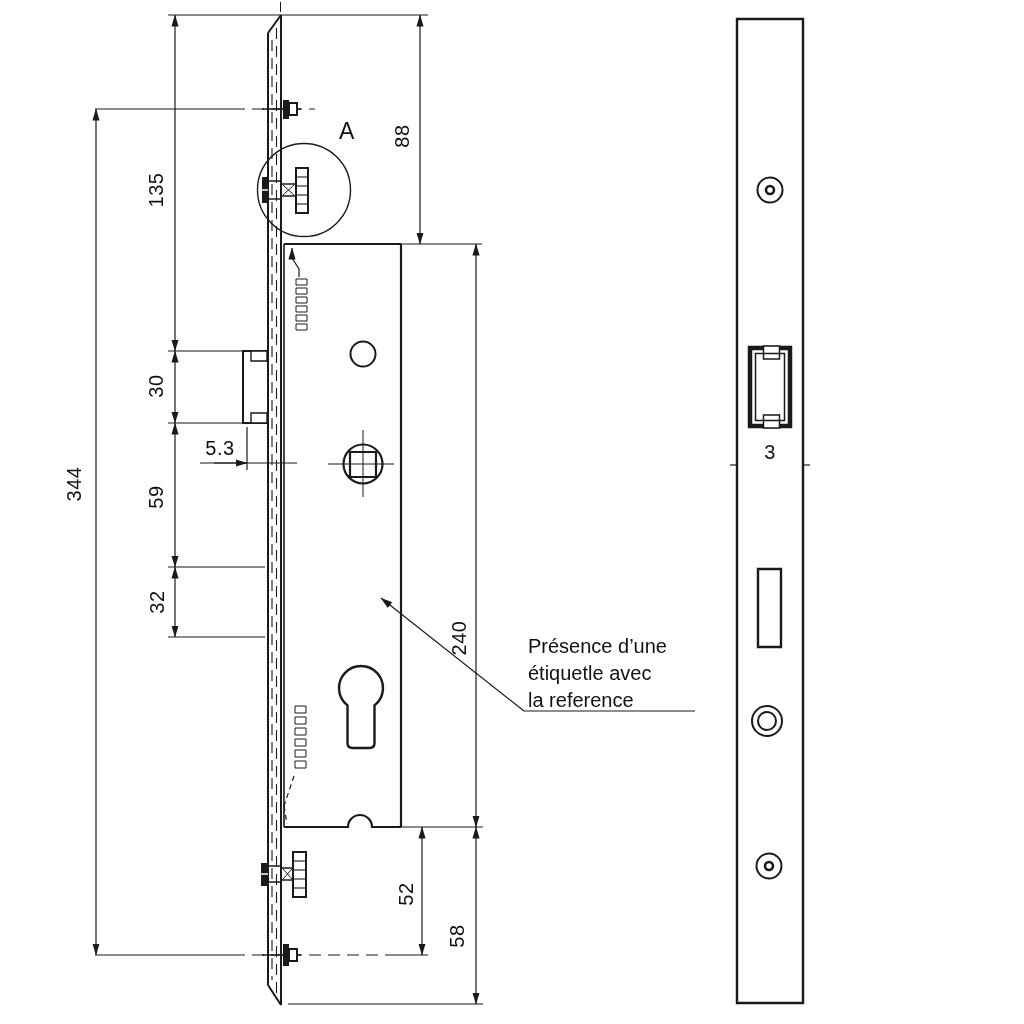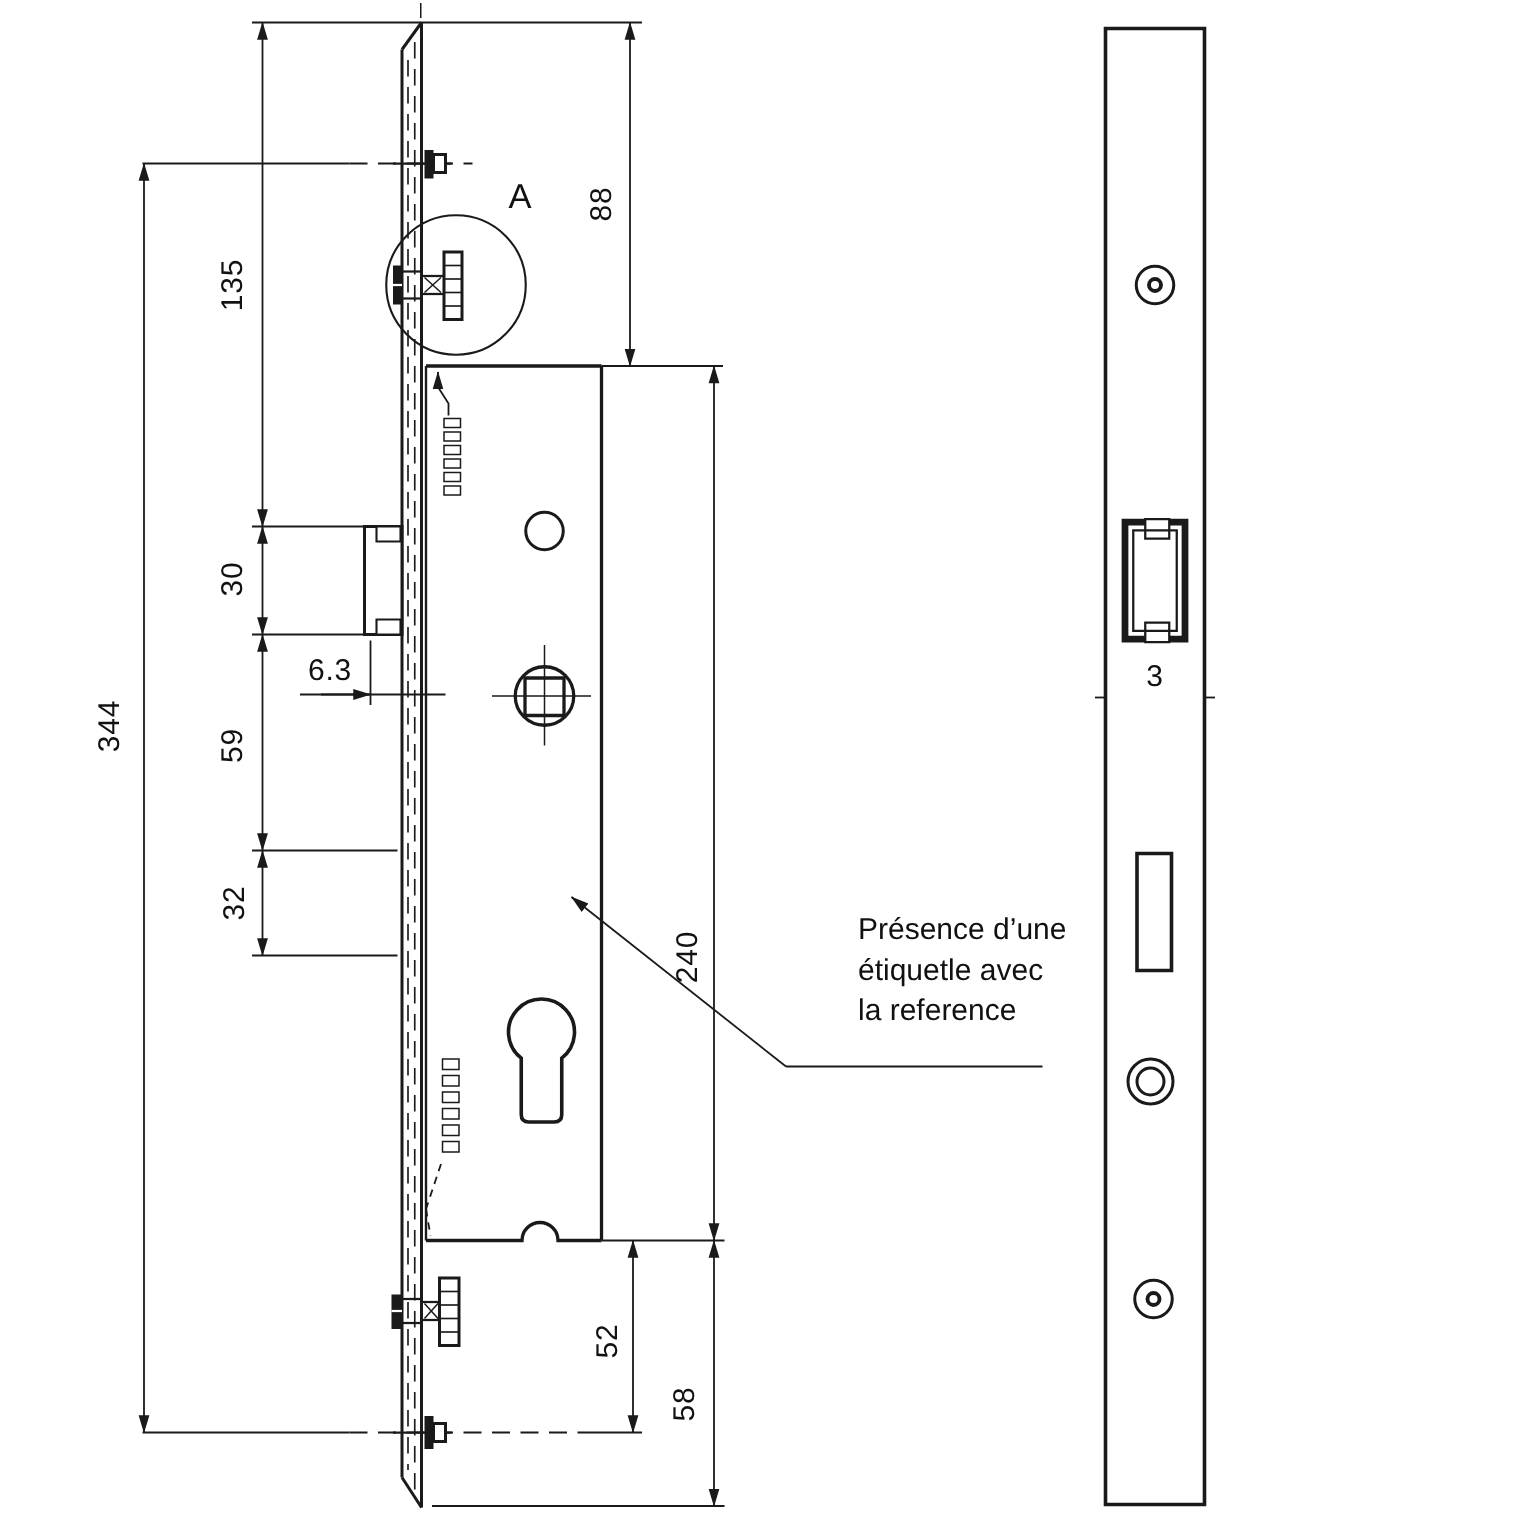--- a/index.html
+++ b/index.html
@@ -3,21 +3,21 @@
 <meta charset="utf-8">
 <style>
   html,body{margin:0;padding:0;background:#ffffff;}
   #stage{position:relative;width:1024px;height:1024px;background:#ffffff;overflow:hidden;
          font-family:"Liberation Sans",sans-serif;}
   #stage svg{position:absolute;left:0;top:0;}
   .lbl{position:absolute;font-size:20px;color:#111;white-space:nowrap;
        transform:translate(-50%,-50%);letter-spacing:0.5px;}
   .rot{transform:translate(-50%,-50%) rotate(-90deg);}
   .detail-letter{font-size:23px;}
-  .note{position:absolute;left:528px;top:607px;font-size:20px;line-height:27px;color:#111;margin-left:44px;}
+  .note{position:absolute;left:528px;top:633px;font-size:20px;line-height:27px;color:#111;}
   line,path,rect,circle,polyline{vector-effect:non-scaling-stroke;}
 </style>
 </head>
 <body>
 
 <div id="stage">
 
 <svg width="1024" height="1024" viewBox="0 0 1024 1024">
   <defs>
     <marker id="mS" markerUnits="userSpaceOnUse" markerWidth="14" markerHeight="10" refX="0.5" refY="5" orient="auto">
@@ -195,21 +195,21 @@
 
   <div class="lbl rot" style="left:156px;top:190px">135</div>
   <div class="lbl rot" style="left:74px;top:484px">344</div>
   <div class="lbl rot" style="left:156px;top:386px">30</div>
   <div class="lbl rot" style="left:156px;top:497px">59</div>
   <div class="lbl rot" style="left:157px;top:602px">32</div>
   <div class="lbl rot" style="left:402px;top:136px">88</div>
   <div class="lbl rot" style="left:459px;top:638px">240</div>
   <div class="lbl rot" style="left:406px;top:894px">52</div>
   <div class="lbl rot" style="left:457px;top:936px">58</div>
-  <div class="lbl" style="left:220px;top:448px">6.3</div>
+  <div class="lbl" style="left:220px;top:448px">5.3</div>
   <div class="lbl" style="left:770px;top:452px">3</div>
   <div class="lbl detail-letter" style="left:347px;top:131px">A</div>
 
   <div class="note">
     <div>Présence d’une</div>
     <div>étiquetle avec</div>
     <div>la reference</div>
   </div>
 
 </div>

